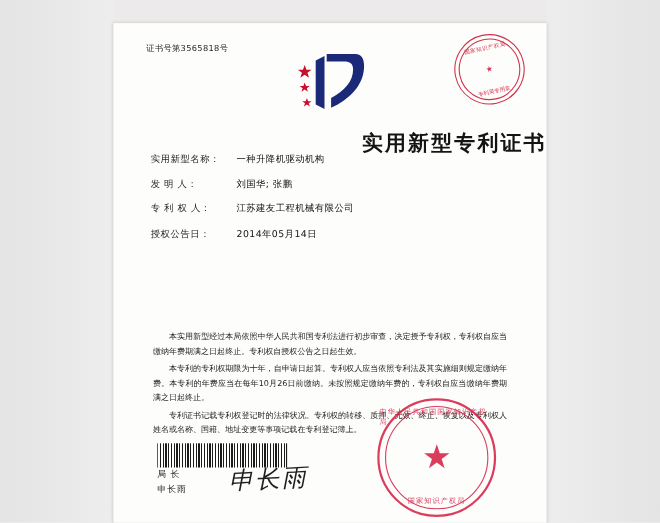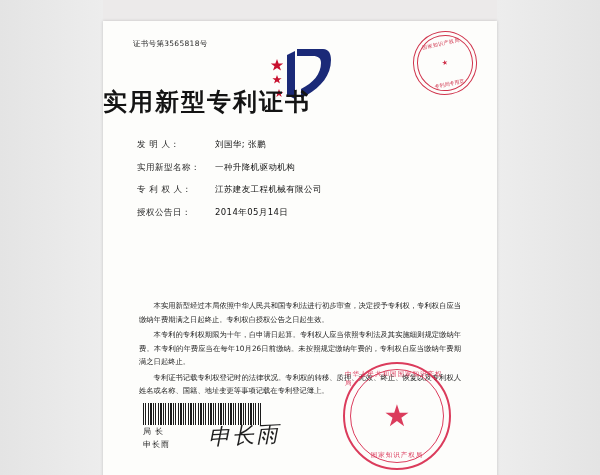--- a/index.html
+++ b/index.html
@@ -96,25 +96,25 @@
     position: absolute;
     left: 50%;
     top: 24px;
     transform: translateX(-50%);
     width: 66px;
     height: 58px;
   }
   .emblem svg { display: block; }
   .title {
     position: absolute;
-    top: 65px;
+    top: 96px;
     left: 0;
     width: 100%;
-    text-align: left;
-    font-size: 24px;
+    text-align: right;
+    font-size: 19px;
     font-weight: bold;
     letter-spacing: 2px;
     color: #141414;
     font-family: "DejaVu Sans", sans-serif;
   }
   
   .fields {
     position: absolute;
     left: 34px;
     top: 118px;
@@ -267,26 +267,26 @@
         <polygon points="10,14 11.6,18.4 16.2,18.4 12.5,21.2 14,25.6 10,22.9 6,25.6 7.5,21.2 3.8,18.4 8.4,18.4" fill="#c8102e"></polygon>
         <polygon points="10,30 11.2,33.2 14.6,33.2 11.9,35.2 12.9,38.4 10,36.4 7.1,38.4 8.1,35.2 5.4,33.2 8.8,33.2" fill="#c8102e"></polygon>
         <polygon points="12,44 13.1,47 16.3,47 13.7,48.9 14.7,51.9 12,50.1 9.3,51.9 10.3,48.9 7.7,47 10.9,47" fill="#c8102e"></polygon>
       </svg>
     </div>
 
     <div class="title">实用新型专利证书</div>
 
     <div class="fields">
       <div class="row">
+        <span class="lab">实用新型名称：</span>
+        <span class="val">一种升降机驱动机构</span>
+      </div>
+      <div class="row">
         <span class="lab">发 明 人：</span>
         <span class="val">刘国华; 张鹏</span>
-      </div>
-      <div class="row">
-        <span class="lab">实用新型名称：</span>
-        <span class="val">一种升降机驱动机构</span>
       </div>
       <div class="row">
         <span class="lab">专 利 权 人：</span>
         <span class="val">江苏建友工程机械有限公司</span>
       </div>
       <div class="row">
         <span class="lab">授权公告日：</span>
         <span class="val">2014年05月14日</span>
       </div>
     </div>

